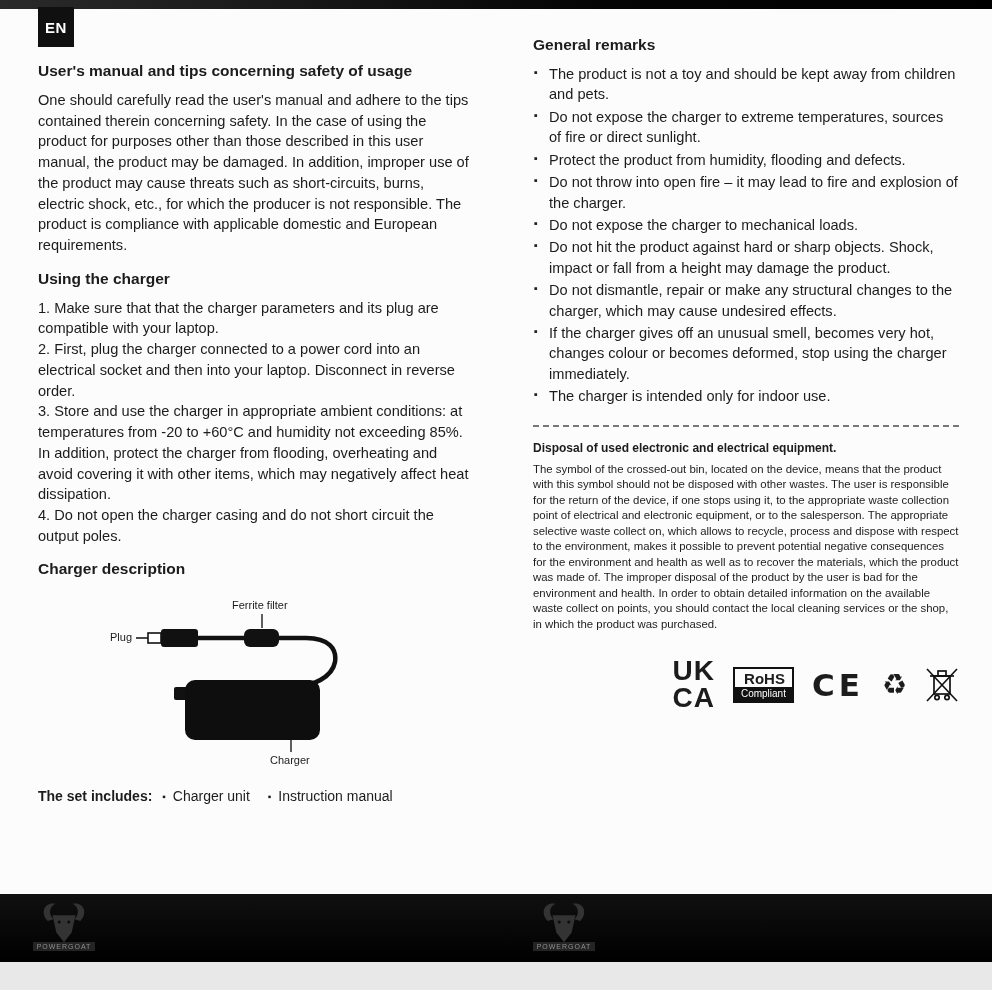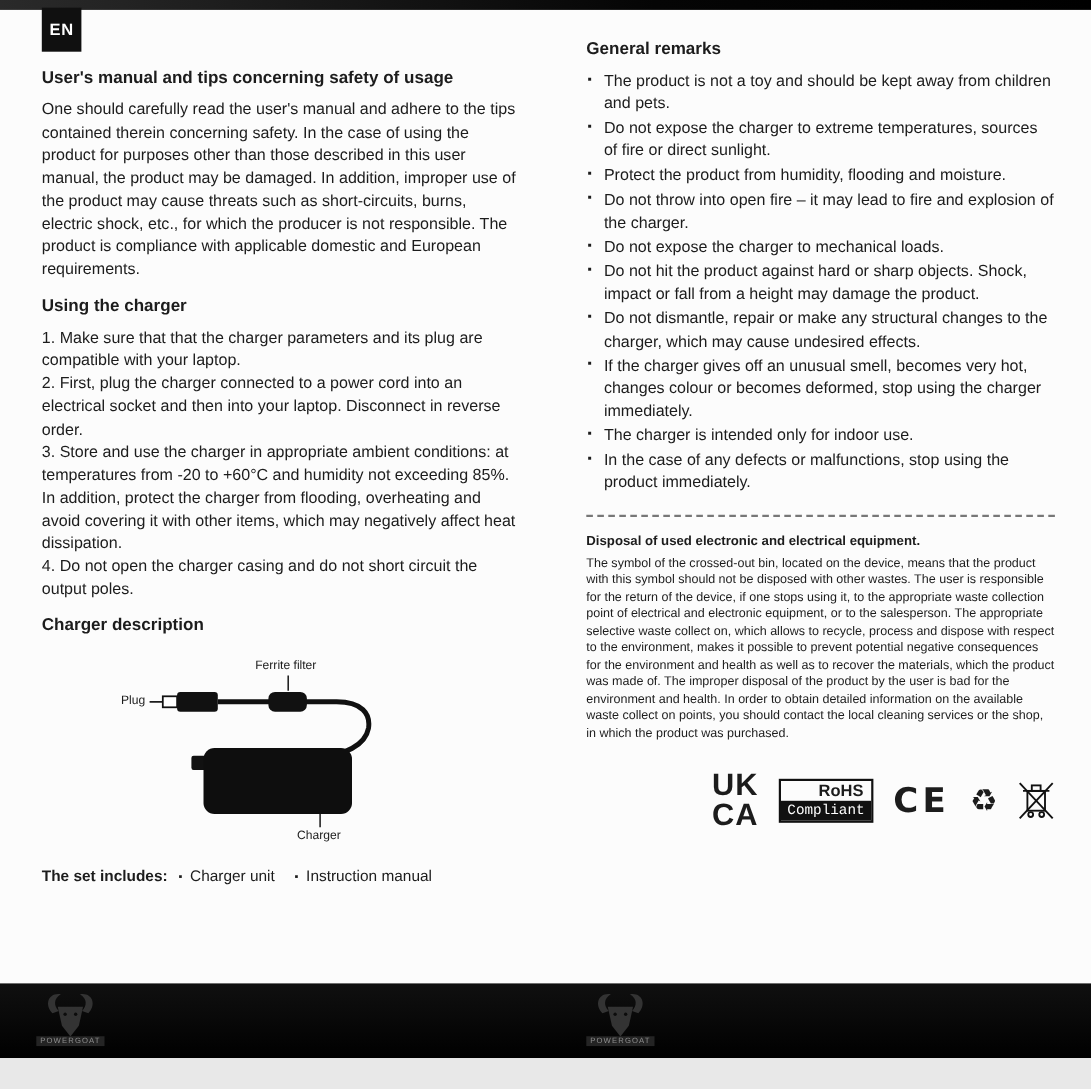--- a/index.html
+++ b/index.html
@@ -35,21 +35,21 @@
   
   .set-includes{font-size:14px;margin:6px 0 0 0;}
   .set-includes .lbl{font-weight:bold;margin-right:6px;}
   .set-includes .inc{margin-right:14px;}
   .set-includes .inc::before{content:"▪";font-size:10px;margin-right:7px;position:relative;top:-1px;}
   
   .marks{display:flex;align-items:center;justify-content:flex-end;gap:18px;margin-top:26px;}
   .ukca{display:flex;flex-direction:column;font-weight:800;font-size:28px;line-height:.95;letter-spacing:1px;}
   .rohs{border:2.5px solid #111;display:flex;flex-direction:column;align-items:stretch;text-align:center;}
   .rohs .rohs-t{font-weight:bold;font-size:15px;padding:1px 7px 0 7px;text-align:right;}
-  .rohs .rohs-s{background:#111;color:#fff;font-size:13px;padding:1px 6px 2px 6px;font-family:Liberation Mono, monospace;}
+  .rohs .rohs-s{background:#111;color:#fff;font-size:10px;padding:1px 6px 2px 6px;}
   .ce{font-size:31px;font-weight:600;letter-spacing:4px;font-family:"DejaVu Sans",sans-serif;}
   .recycle{font-size:28px;line-height:1;font-family:"DejaVu Sans",sans-serif;}
   
   .footer{position:absolute;left:0;bottom:0;width:100%;height:68px;
     background:linear-gradient(180deg,#101010,#000);}
   .brand{position:absolute;top:6px;width:56px;display:flex;flex-direction:column;align-items:center;}
   .brand.first{left:36px;}
   .brand.second{left:536px;}
   .brand .brand-name{font-size:7px;color:#8f8f8f;background:#242424;
     padding:1px 4px;letter-spacing:1px;margin-top:-4px;}
@@ -110,28 +110,27 @@
       <span class="inc">Charger unit</span>
       <span class="inc">Instruction manual</span>
     </p>
   </div>
 
   <div class="col right">
     <h2 class="sec">General remarks</h2>
     <ul class="bullets">
       <li>The product is not a toy and should be kept away from children and pets.</li>
       <li>Do not expose the charger to extreme temperatures, sources of fire or direct sunlight.</li>
-      <li>Protect the product from humidity, flooding and moisture.</li>
+      <li>Protect the product from humidity, flooding and defects.</li>
       <li>Do not throw into open fire – it may lead to fire and explosion of the charger.</li>
       <li>Do not expose the charger to mechanical loads.</li>
       <li>Do not hit the product against hard or sharp objects. Shock, impact or fall from a height may damage the product.</li>
       <li>Do not dismantle, repair or make any structural changes to the charger, which may cause undesired effects.</li>
       <li>If the charger gives off an unusual smell, becomes very hot, changes colour or becomes deformed, stop using the charger immediately.</li>
       <li>The charger is intended only for indoor use.</li>
-      <li>In the case of any defects or malfunctions, stop using the product immediately.</li>
     </ul>
 
     <hr class="dashed-sep">
 
     <h3 class="small-head">Disposal of used electronic and electrical equipment.</h3>
     <p class="fine-print">The symbol of the crossed-out bin, located on the device, means that the product with this symbol should not be disposed with other wastes. The user is responsible for the return of the device, if one stops using it, to the appropriate waste collection point of electrical and electronic equipment, or to the salesperson. The appropriate selective waste collect on, which allows to recycle, process and dispose with respect to the environment, makes it possible to prevent potential negative consequences for the environment and health as well as to recover the materials, which the product was made of. The improper disposal of the product by the user is bad for the environment and health. In order to obtain detailed information on the available waste collect on points, you should contact the local cleaning services or the shop, in which the product was purchased.</p>
 
     <div class="marks">
       <div class="ukca">
         <span>UK</span>

